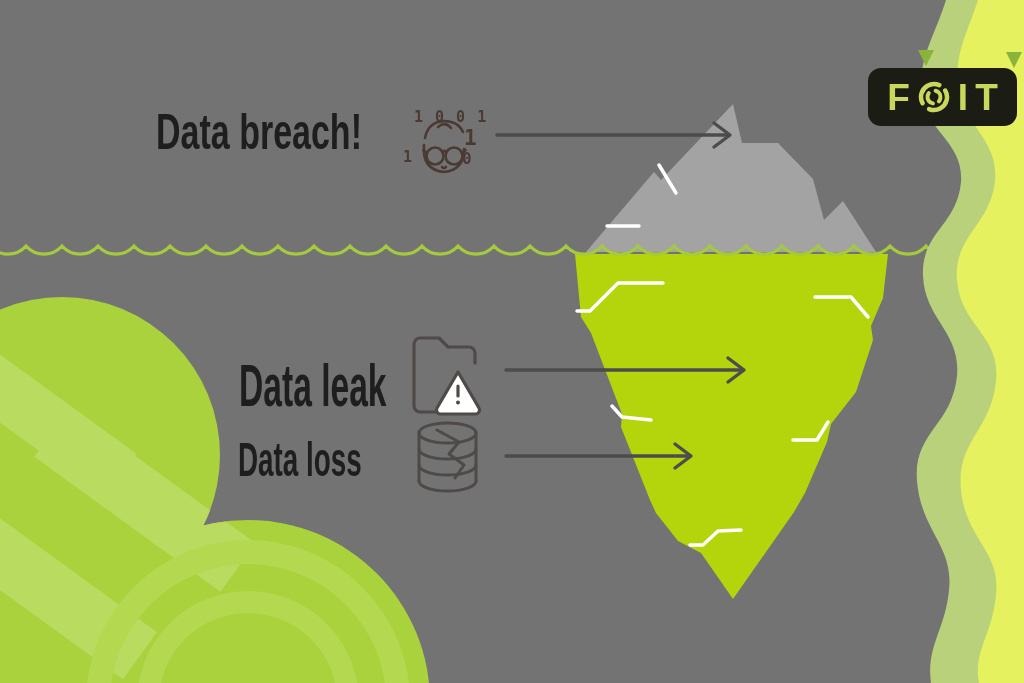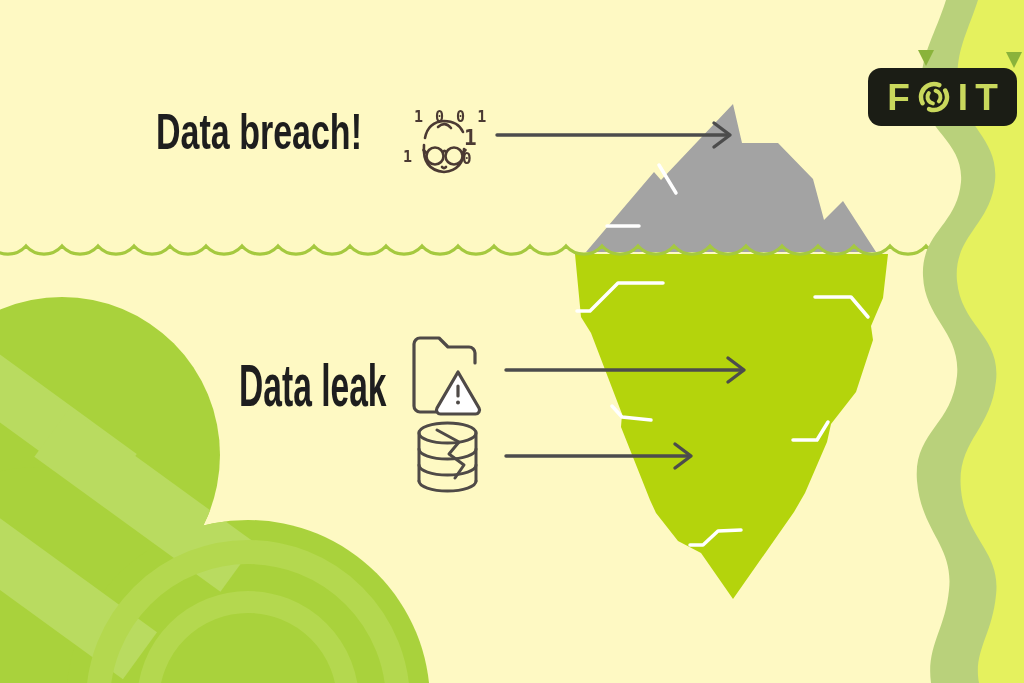--- a/index.html
+++ b/index.html
@@ -1,17 +1,17 @@
 <!DOCTYPE html>
 <html><head>
 <meta charset="utf-8">
 <style>
   html,body{margin:0;padding:0;background:#e8e8e8;}
   .canvas{
-    position:relative;width:1024px;height:683px;background:#fef9c3;
+    position:relative;width:1024px;height:683px;background:#737373;
     overflow:hidden;font-family:"Liberation Sans",sans-serif;
   }
   svg{display:block;}
   .scene{position:absolute;left:0;top:0;}
   .lbl{
     position:absolute;font-weight:700;color:#1e1e1e;white-space:nowrap;
     line-height:1;font-family:"Liberation Sans",sans-serif;
   }
   .lbl .inner{display:inline-block;transform-origin:0 0;}
   .lbl-breach{left:156px;top:107px;font-size:50px;}
@@ -102,20 +102,23 @@
       </g>
     </g>
   </svg>
 
   <div class="lbl lbl-breach">
     <span class="inner">Data breach!</span>
   </div>
   <div class="lbl lbl-leak">
     <span class="inner">Data leak</span>
   </div>
+  <div class="lbl lbl-loss">
+    <span class="inner">Data loss</span>
+  </div>
 
   <svg class="icon" style="left:398px;top:98px;" width="100" height="80" viewBox="0 0 100 80">
     <text class="mono" x="16" y="24" font-size="15" letter-spacing="1.5">1 0 0 1</text>
     <text class="mono" x="5" y="64" font-size="15">1</text>
     <text class="mono" x="66" y="47" font-size="21">1</text>
     <text class="mono" x="64" y="66" font-size="16">0</text>
     <g stroke="#4b3a33" stroke-width="2.6" fill="none" stroke-linecap="round">
       <path d="M27,40 Q30,24 46,23 Q60,23 65,34"></path>
       <path d="M40,29 Q47,23 53,30"></path>
       <path d="M26,47 Q24,72 46,74 Q66,72 66,51"></path>

